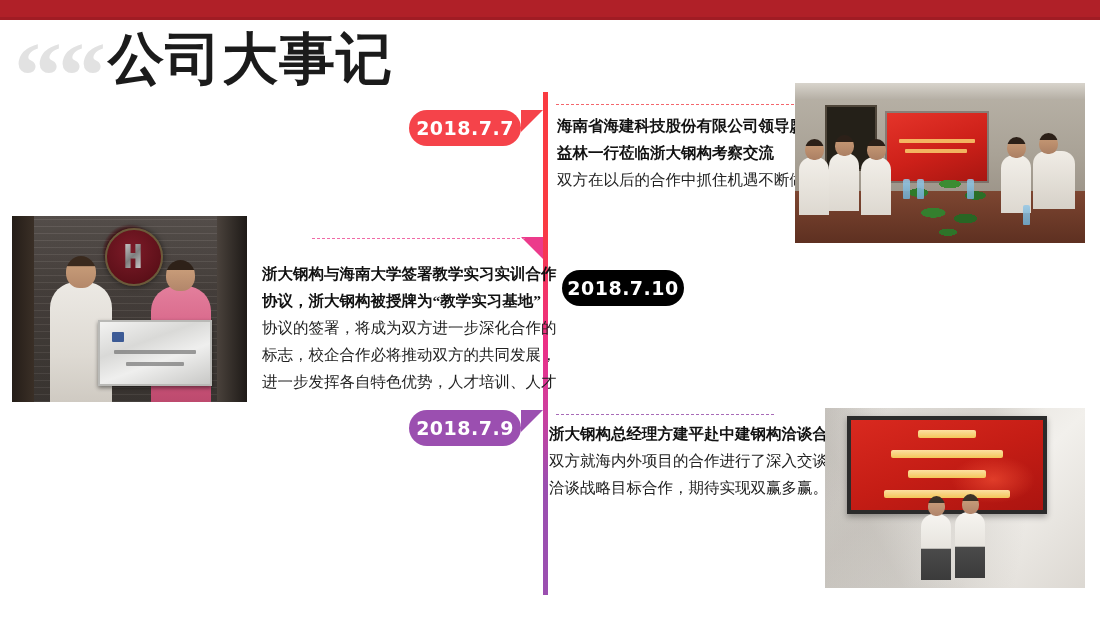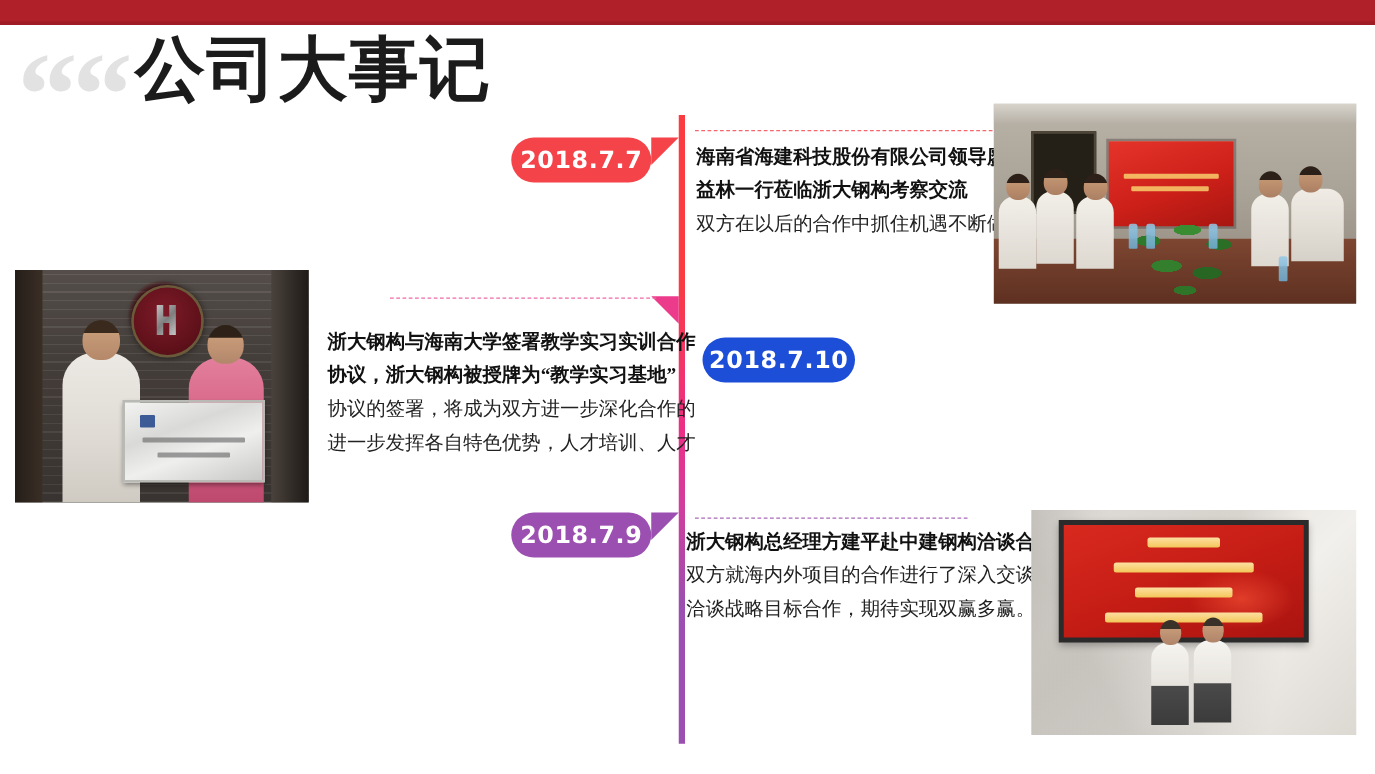--- a/index.html
+++ b/index.html
@@ -44,21 +44,21 @@
     font-size: 96px;
     font-weight: 700;
     color: #e2e2e2;
     line-height: 1;
     letter-spacing: -4px;
     margin-top: 34px;
     margin-right: 4px;
     user-select: none;
   }
   .page-title {
-    font-family: Liberation Mono, monospace;
+    font-family: Liberation Serif, serif;
     font-size: 56px;
     font-weight: 700;
     color: #1b1b1b;
     line-height: 1;
     letter-spacing: 1px;
     margin-left: 2px;
   }
 
   
   .spine {
@@ -321,30 +321,31 @@
   <div class="dashline" style="left:556px; top:104px; width:243px; border-color:#f4666c;"></div>
 
   <div class="block-text" style="left:557px; top:112px;">
     <span class="ln b">海南省海建科技股份有限公司领导廖</span>
     <span class="ln b">益林一行莅临浙大钢构考察交流</span>
     <span class="ln">双方在以后的合作中抓住机遇不断做</span>
   </div>
 </div>
 
 <div>
-  <div class="badge" style="left:562px; top:270px; width:122px; background:#1d4ed8;">2018.7.10</div>
+  <div class="badge" style="left:562px; top:270px; width:122px; background:#000000;">2018.7.10</div>
 
   <div class="flag" style="left:521px; top:237px; border-top:22px solid #ec3b8b; border-left:22px solid transparent;"></div>
 
   <div class="dashline" style="left:312px; top:238px; width:213px; border-color:#ef6ba6;"></div>
 
   <div class="block-text" style="left:262px; top:260px;">
     <span class="ln b">浙大钢构与海南大学签署教学实习实训合作</span>
     <span class="ln b">协议，浙大钢构被授牌为“教学实习基地”</span>
     <span class="ln">协议的签署，将成为双方进一步深化合作的</span>
+    <span class="ln">标志，校企合作必将推动双方的共同发展，</span>
     <span class="ln">进一步发挥各自特色优势，人才培训、人才</span>
   </div>
 </div>
 
 <div>
   <div class="badge" style="left:409px; top:410px; width:112px; background:#9b4fb0;">2018.7.9</div>
   <div class="flag" style="left:521px; top:410px; border-top:22px solid #9b4fb0; border-right:22px solid transparent;"></div>
 
   <div class="dashline" style="left:556px; top:414px; width:218px; border-color:#a86ab8;"></div>
 

